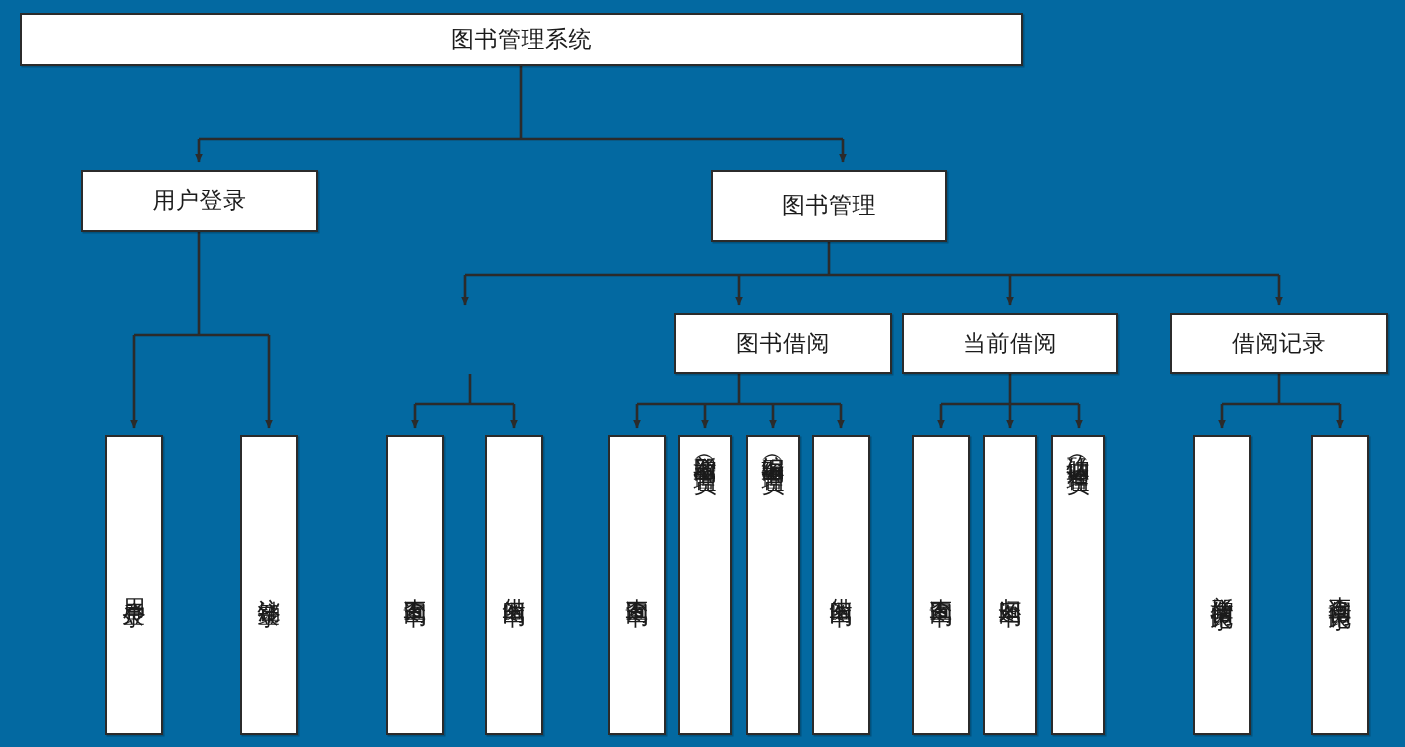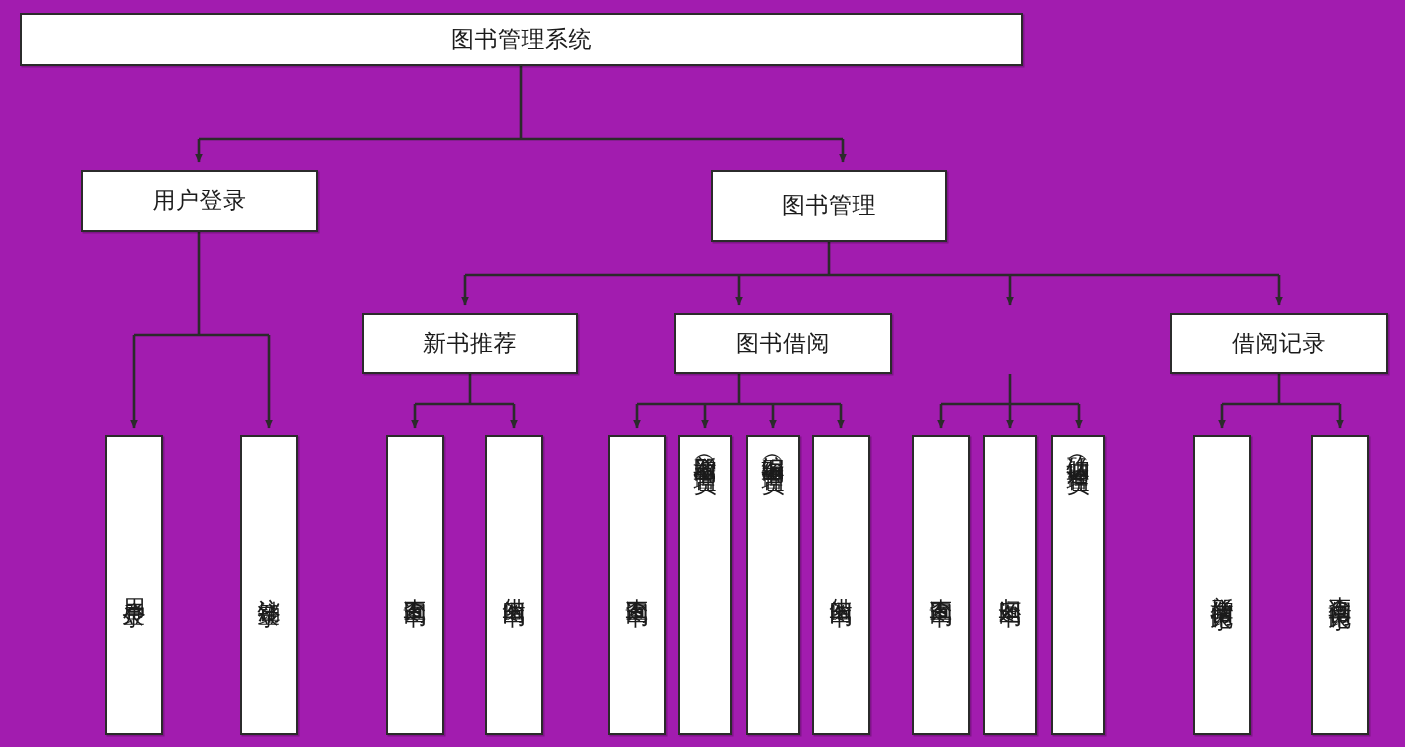--- a/index.html
+++ b/index.html
@@ -7,21 +7,21 @@
     padding: 0;
     background: #ffffff;
   }
   body {
     font-family: "Liberation Sans", "DejaVu Sans", sans-serif;
   }
   #canvas {
     position: relative;
     width: 1405px;
     height: 747px;
-    background: #a21caf;
+    background: #0369a1;
     overflow: hidden;
   }
   svg.wires {
     position: absolute;
     left: 0;
     top: 0;
     width: 1405px;
     height: 747px;
     pointer-events: none;
   }
@@ -132,25 +132,25 @@
     <span class="label">图书管理系统</span>
   </div>
 
   <div class="node" style="left:81px; top:170px; width:237px; height:62px;">
     <span class="label">用户登录</span>
   </div>
   <div class="node" style="left:711px; top:170px; width:236px; height:72px;">
     <span class="label">图书管理</span>
   </div>
 
-  <div class="node" style="left:362px; top:313px; width:216px; height:61px;">
-    <span class="label">新书推荐</span>
-  </div>
   <div class="node" style="left:630px; top:313px; width:218px; height:61px;margin-left:44px;">
     <span class="label">图书借阅</span>
+  </div>
+  <div class="node" style="left:902px; top:313px; width:216px; height:61px;">
+    <span class="label">当前借阅</span>
   </div>
   <div class="node" style="left:1170px; top:313px; width:218px; height:61px;">
     <span class="label">借阅记录</span>
   </div>
 
   <div class="node leaf centered" style="left:105px; top:435px; width:58px; height:300px;">
     <span class="label">用户登录</span>
   </div>
   <div class="node leaf centered" style="left:240px; top:435px; width:58px; height:300px;">
     <span class="label">注销登录</span>

